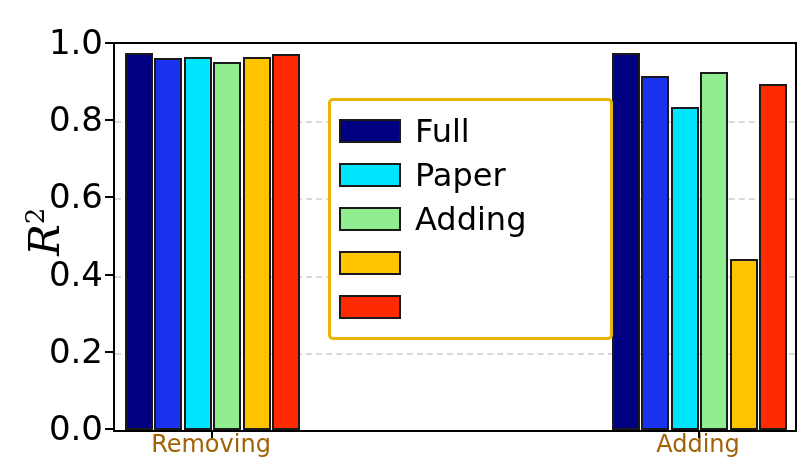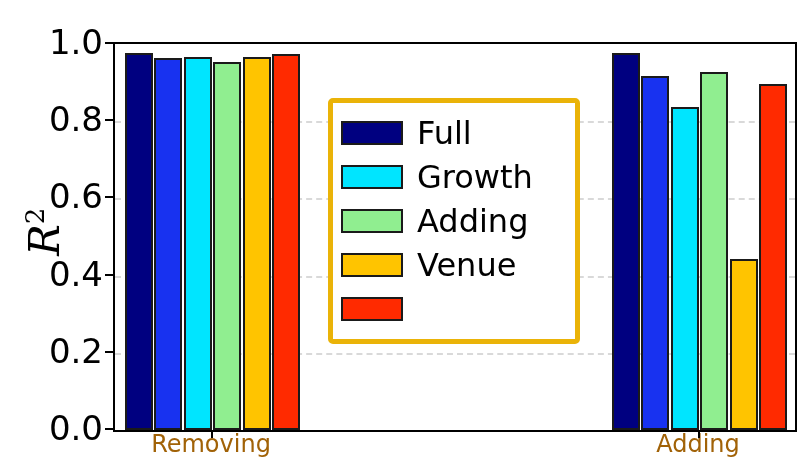--- a/index.html
+++ b/index.html
@@ -117,25 +117,25 @@
     box-sizing: border-box;
     border: 2px solid #1a1a1a;
     bottom: 0;
   }
 
   
   #legend {
     position: absolute;
     left: 328px;
     top: 98px;
-    width: 252px;
+    width: 285px;
     padding: 8px 10px 8px 8px;
     box-sizing: border-box;
     background: #ffffff;
-    border: 5px solid #eab308;
+    border: 3px solid #eab308;
     border-radius: 5px;
     box-shadow: 0 0 0 0 rgba(0,0,0,0);
   }
   .legend-row {
     display: flex;
     align-items: center;
     height: 44px;
   }
   .legend-swatch {
     width: 62px;
@@ -208,28 +208,27 @@
     </div>
   </div>
 
   <div id="legend">
       <div class="legend-row">
         <span class="legend-swatch" style="background: rgb(0, 0, 128);"></span>
         <span class="legend-label">Full</span>
       </div>
       <div class="legend-row">
         <span class="legend-swatch" style="background: rgb(0, 229, 255);"></span>
-        <span class="legend-label">Growth</span>
+        <span class="legend-label">Paper</span>
       </div>
       <div class="legend-row">
         <span class="legend-swatch" style="background: rgb(144, 238, 144);"></span>
         <span class="legend-label">Adding</span>
       </div>
       <div class="legend-row">
         <span class="legend-swatch" style="background: rgb(255, 196, 0);"></span>
-        <span class="legend-label">Venue</span>
       </div>
       <div class="legend-row">
         <span class="legend-swatch" style="background: rgb(255, 42, 0);"></span>
       </div>
     </div>
 
 </div>
 
 </body></html>

